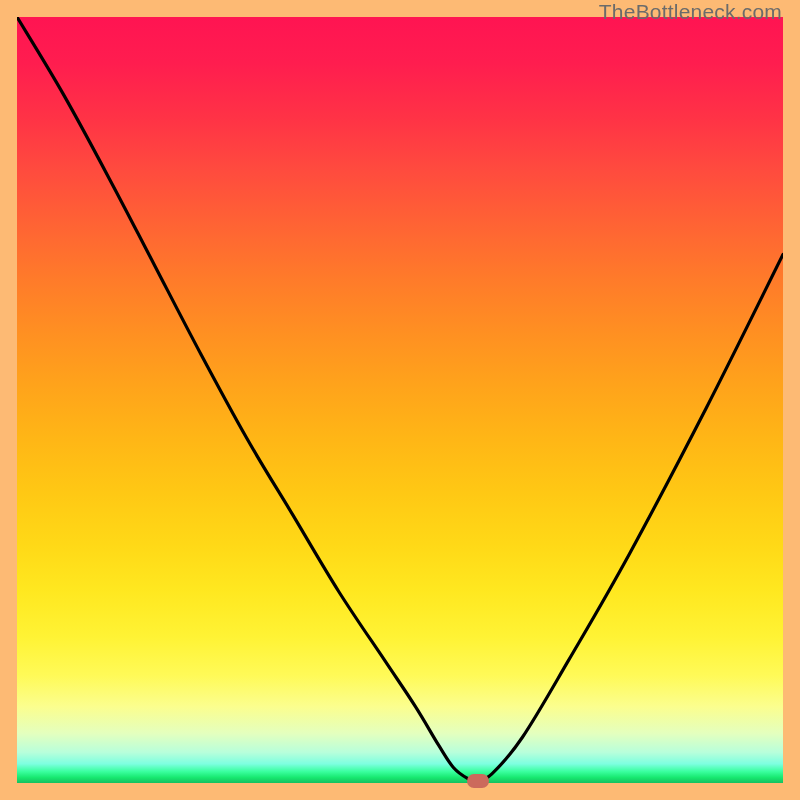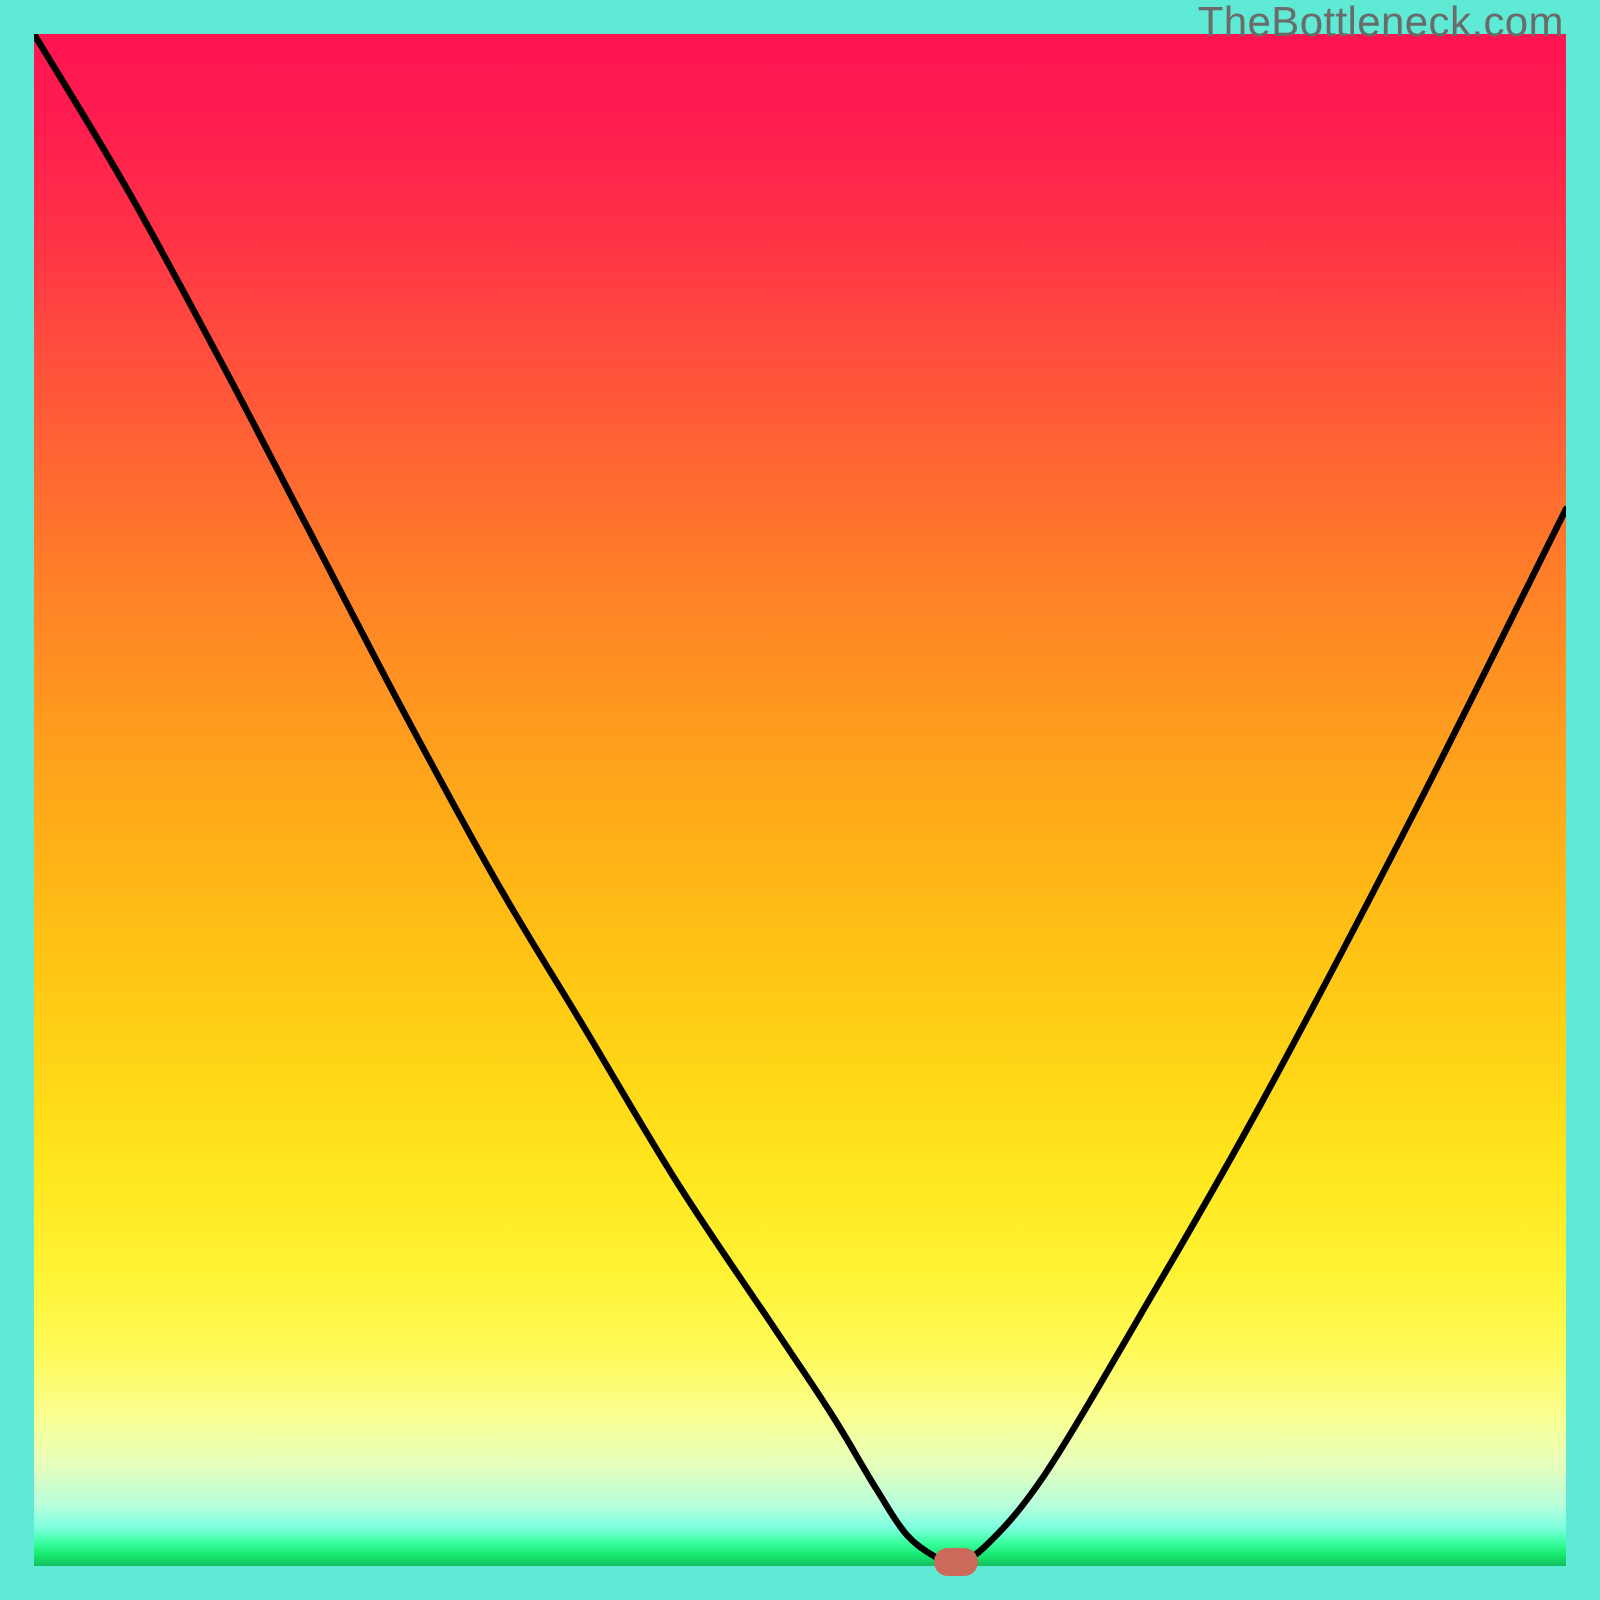--- a/index.html
+++ b/index.html
@@ -8,21 +8,21 @@
     width: 800px;
     height: 800px;
     background: #000;
     overflow: hidden;
     font-family: Arial, Helvetica, sans-serif;
   }
   .frame {
     position: relative;
     width: 800px;
     height: 800px;
-    background: #5eead4;
+    background: #fdba74;
   }
   .plot-area {
     position: absolute;
     left: 17px;
     top: 17px;
     width: 766px;
     height: 766px;
     
     background: linear-gradient(
       to bottom,

